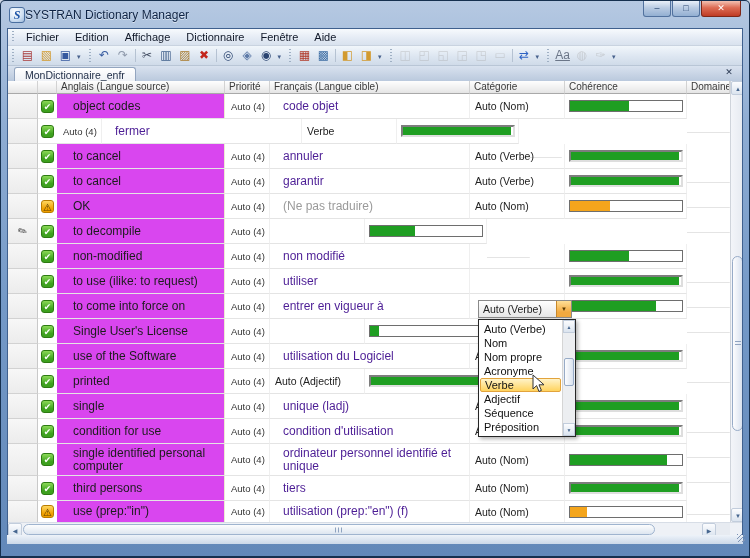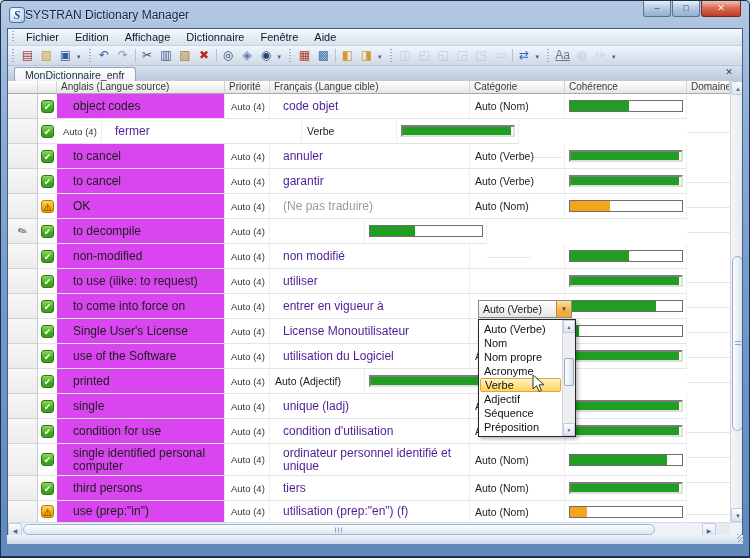--- a/index.html
+++ b/index.html
@@ -332,21 +332,20 @@
                   </div>
                   <div class="cell c-dom">General</div>
                 </div>
                 <div class="trow" style="height: 25px;">
                   <div class="cell c-rowhdr"></div>
                   <div class="cell c-status">
                     <span class="sticon ok">✔</span>
                   </div>
                   <div class="cell c-en">Single User's License</div>
                   <div class="cell c-prio">Auto (4)</div>
-                  <div class="cell c-fr">License Monoutilisateur</div>
                   <div class="cell c-cat"></div>
                   <div class="cell c-coh">
                     <div class="bar">
                       <div class="fill" style="width: 8%; background: rgb(31, 158, 34);"></div>
                     </div>
                   </div>
                   <div class="cell c-dom">General</div>
                 </div>
                 <div class="trow" style="height: 25px;">
                   <div class="cell c-rowhdr"></div>

